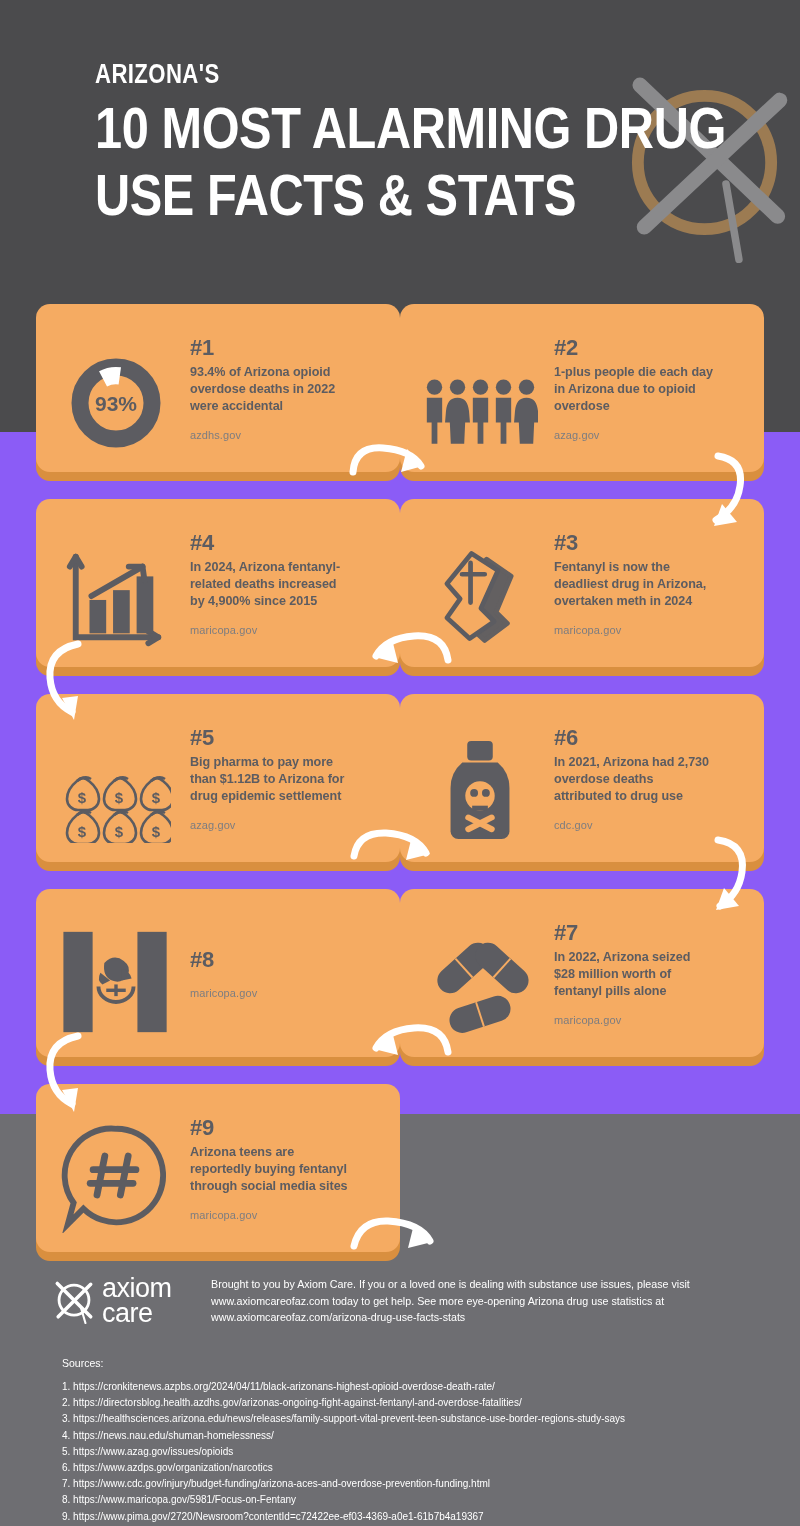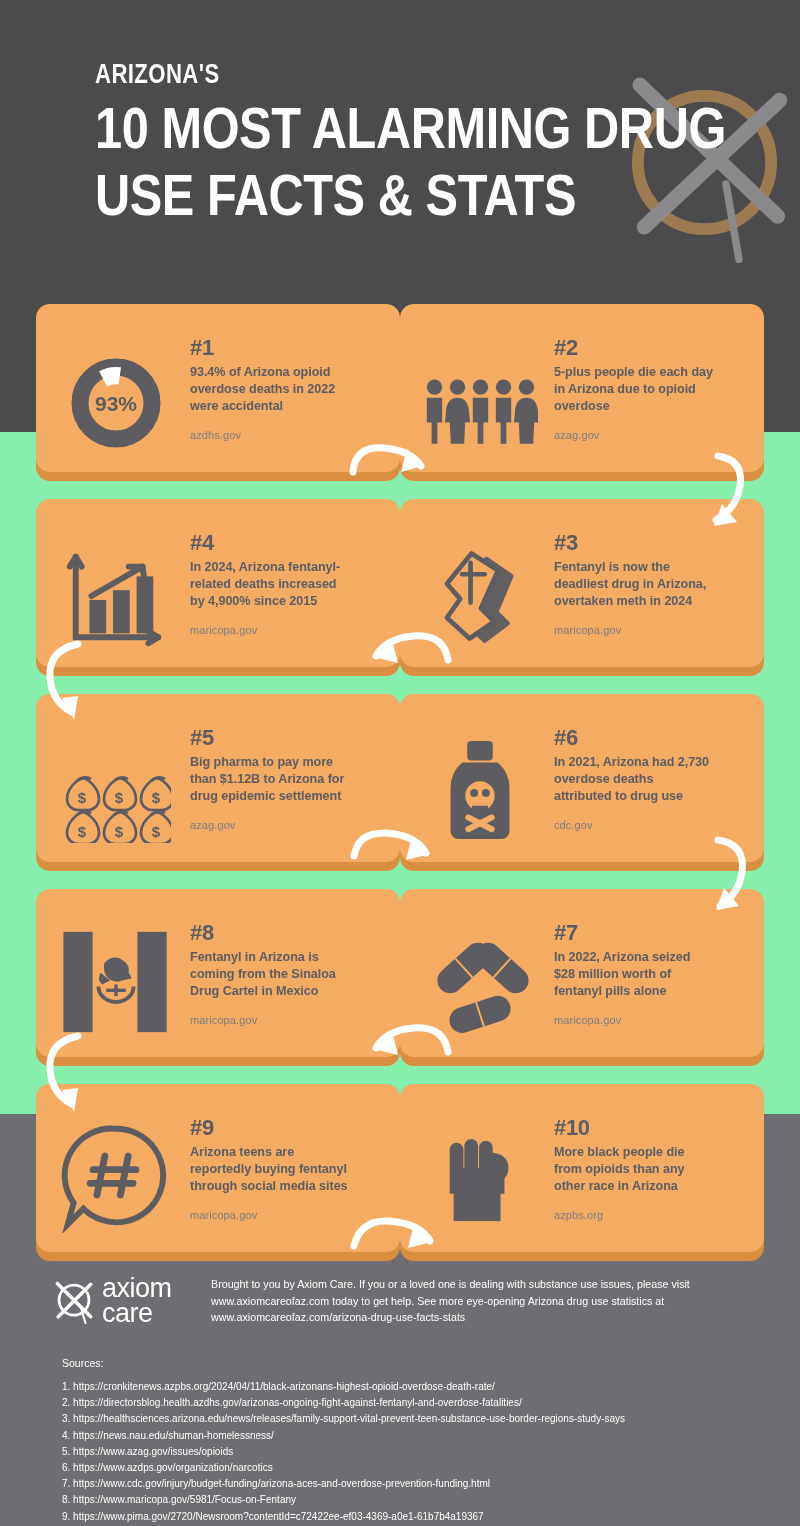--- a/index.html
+++ b/index.html
@@ -7,21 +7,21 @@
     width: 800px;
     height: 1526px;
     font-family: "Liberation Sans", sans-serif;
     background: #6e6e72;
     overflow: hidden;
   }
   .page {
     position: relative;
     width: 800px;
     height: 1114px;
-    background: #86efac;
+    background: #8b5cf6;
   }
   
   .header {
     position: absolute;
     left: 0; top: 0;
     width: 800px; height: 432px;
     background: #4b4b4d;
     overflow: hidden;
   }
   .watermark {
@@ -222,21 +222,21 @@
               <path d="M52 24h16v26h-5v22h-6V50h-5z"></path>
             <circle cx="84" cy="13" r="8"></circle>
               <path d="M76 24h16v26h-5v22h-6V50h-5z"></path>
             <circle cx="108" cy="13" r="8"></circle>
               <path d="M108 24c-8 0-11 5-12 14l-1 12h5l1 22h14l1-22h5l-1-12c-1-9-4-14-12-14z"></path>
           </g>
         </svg>
       </div>
       <div class="card-text">
         <div class="rank">#2</div>
-        <div class="fact">5-plus people die each day in Arizona due to opioid overdose</div>
+        <div class="fact">1-plus people die each day in Arizona due to opioid overdose</div>
         <div class="source">azag.gov</div>
       </div>
     </div>
 
     <div class="card" style="left:36px; top:499px;">
       <div class="card-icon">
         <svg viewBox="0 0 110 100" width="108" height="100">
           <path d="M14 8 v82 h84" fill="none" stroke="#5c5c61" stroke-width="6" stroke-linecap="round"></path>
           <path d="M14 8 l-6 10 M14 8 l6 10" fill="none" stroke="#5c5c61" stroke-width="6" stroke-linecap="round"></path>
           <path d="M98 90 l-10 -6 M98 90 l-10 6" fill="none" stroke="#5c5c61" stroke-width="6" stroke-linecap="round"></path>
@@ -345,21 +345,20 @@
             <path d="M44 48 q-4 8 2 12 l8 -4 z"></path>
             <path d="M66 44 q8 2 10 10 l-10 2 z"></path>
           </g>
           <path d="M42 62 a18 16 0 0 0 36 0" fill="none" stroke="#5c5c61" stroke-width="4"></path>
           <path d="M50 66 h20" stroke="#5c5c61" stroke-width="3.5"></path>
           <path d="M60 60 v12" stroke="#5c5c61" stroke-width="3.5"></path>
         </svg>
       </div>
       <div class="card-text">
         <div class="rank">#8</div>
-        <div class="fact">Fentanyl in Arizona is coming from the Sinaloa Drug Cartel in Mexico</div>
         <div class="source">maricopa.gov</div>
       </div>
     </div>
 
     <div class="card" style="left:400px; top:889px;">
       <div class="card-icon">
         <svg viewBox="0 0 110 110" width="108" height="108">
           <g fill="#5c5c61">
             <g transform="rotate(-42 38 38)">
               <rect x="6" y="26" width="64" height="26" rx="13"></rect>
@@ -395,37 +394,20 @@
           </g>
         </svg>
       </div>
       <div class="card-text">
         <div class="rank">#9</div>
         <div class="fact">Arizona teens are reportedly buying fentanyl through social media sites</div>
         <div class="source">maricopa.gov</div>
       </div>
     </div>
 
-    <div class="card" style="left:400px; top:1084px;">
-      <div class="card-icon">
-        <svg viewBox="0 0 90 110" width="88" height="108" fill="#5c5c61">
-          <rect x="14" y="18" width="14" height="32" rx="7"></rect>
-          <rect x="29" y="14" width="14" height="36" rx="7"></rect>
-          <rect x="44" y="16" width="14" height="34" rx="7"></rect>
-          <path d="M57 28 q16 2 17 14 q1 12-10 16 l-20 2 z"></path>
-          <path d="M14 44 h46 q10 0 10 10 v16 H14z"></path>
-          <rect x="18" y="68" width="48" height="30"></rect>
-        </svg>
-      </div>
-      <div class="card-text">
-        <div class="rank">#10</div>
-        <div class="fact">More black people die from opioids than any other race in Arizona</div>
-        <div class="source">azpbs.org</div>
-      </div>
-    </div>
 
     <svg class="arrow" style="left:345px; top:440px; width:110px; height:70px;" viewBox="0 0 110 70">
       <path d="M8 32 q2 -26 30 -24 q28 2 38 18" fill="none" stroke="#ffffff" stroke-width="7" stroke-linecap="round"></path>
       <path d="M62 9 l16 17 l-22 6" fill="#ffffff"></path>
     </svg>
 
     <svg class="arrow" style="left:700px; top:448px; width:80px; height:85px;" viewBox="0 0 80 85">
       <path d="M18 8 q26 4 22 30 q-3 22 -24 34" fill="none" stroke="#ffffff" stroke-width="7" stroke-linecap="round"></path>
       <path d="M22 56 l-8 22 l23 -4" fill="#ffffff"></path>
     </svg>

